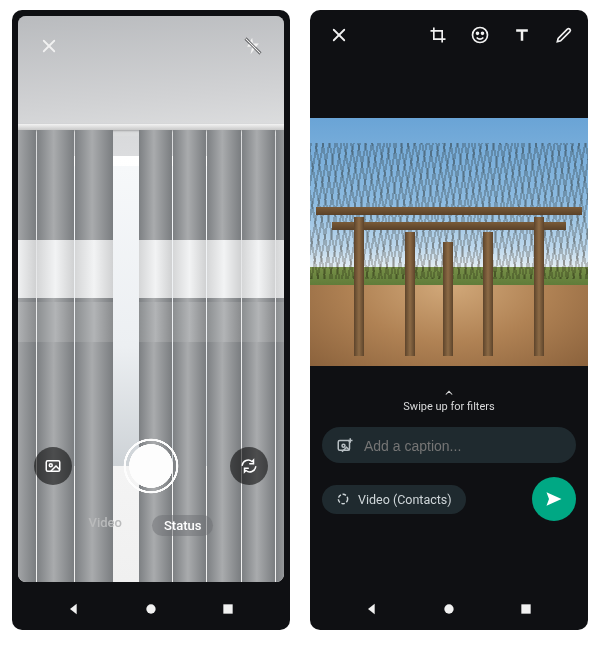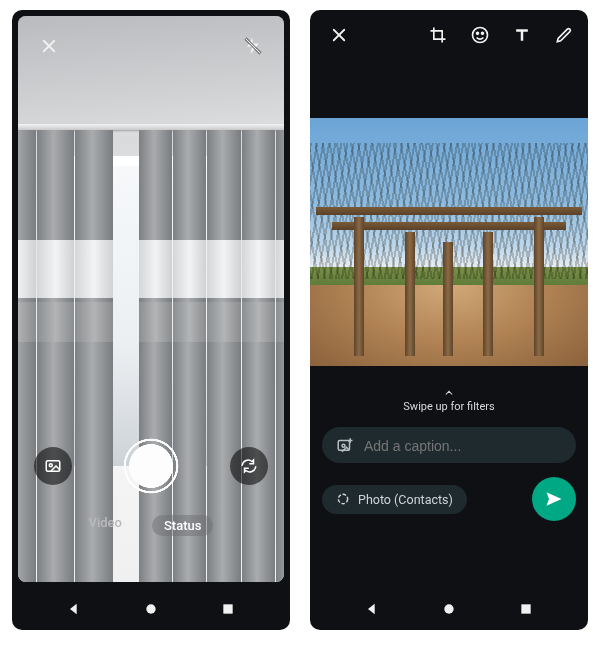--- a/index.html
+++ b/index.html
@@ -357,21 +357,21 @@
         </svg>
     </span>
     <input class="caption-input" placeholder="Add a caption..." style="">
   </div>
 
   <div class="send-row">
     <div class="audience-pill">
       <svg width="14" height="14" viewBox="0 0 24 24" fill="none" stroke="currentColor" stroke-width="2.5">
           <circle cx="12" cy="12" r="8" stroke-dasharray="6 3"></circle>
         </svg>
-      <span>Photo (Contacts)</span>
+      <span>Video (Contacts)</span>
     </div>
     <div class="send-btn">
       <svg width="20" height="20" viewBox="0 0 24 24" fill="#fff">
           <path d="M3 20l18-8L3 4l3 8z"></path>
         </svg>
     </div>
   </div>
 
   <div style="flex:1"></div>
   <div class="nav-bar">

